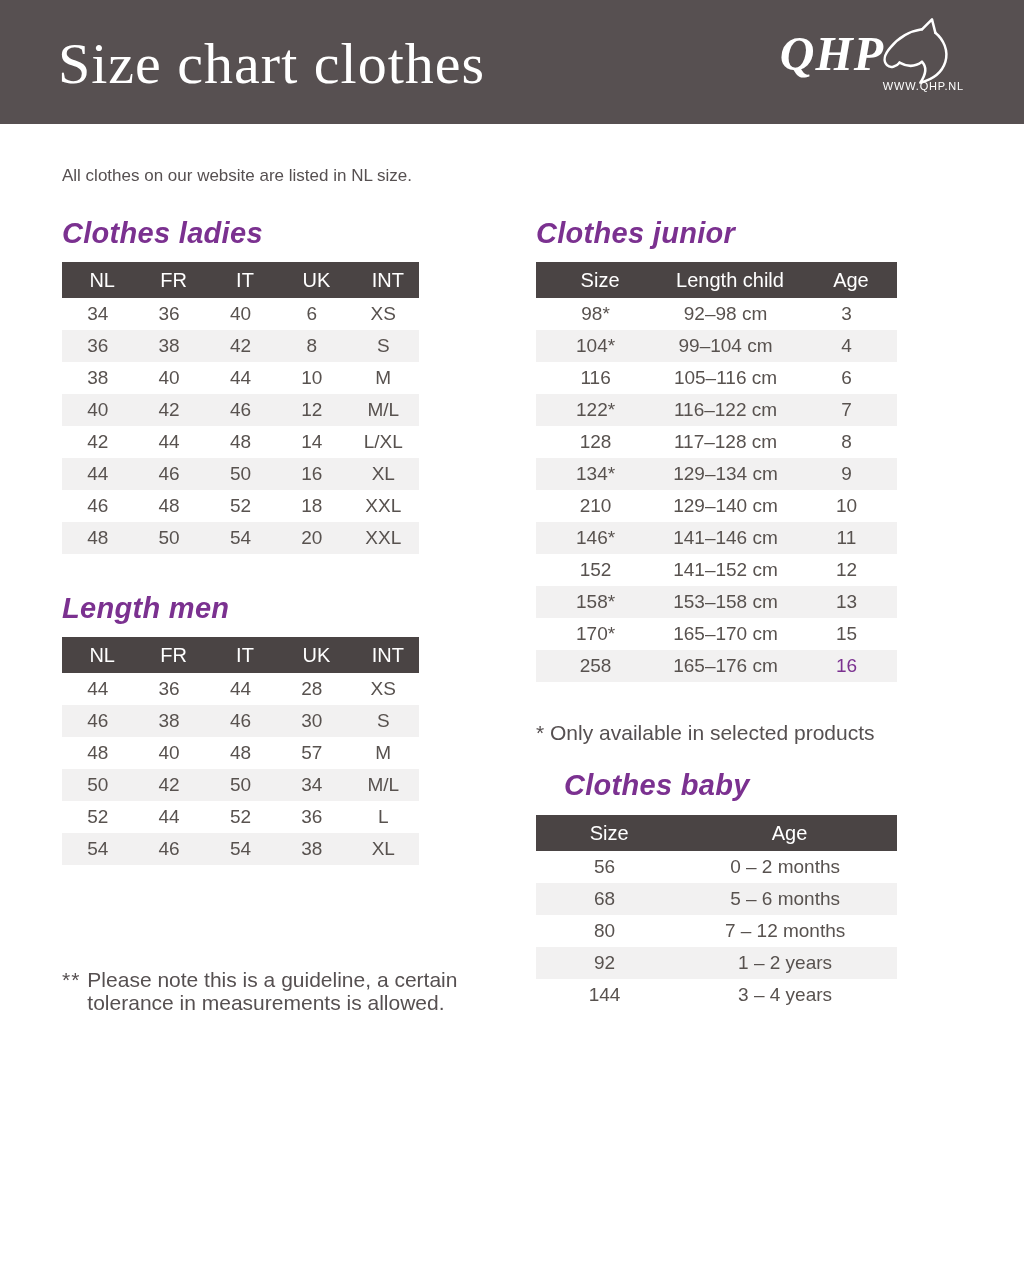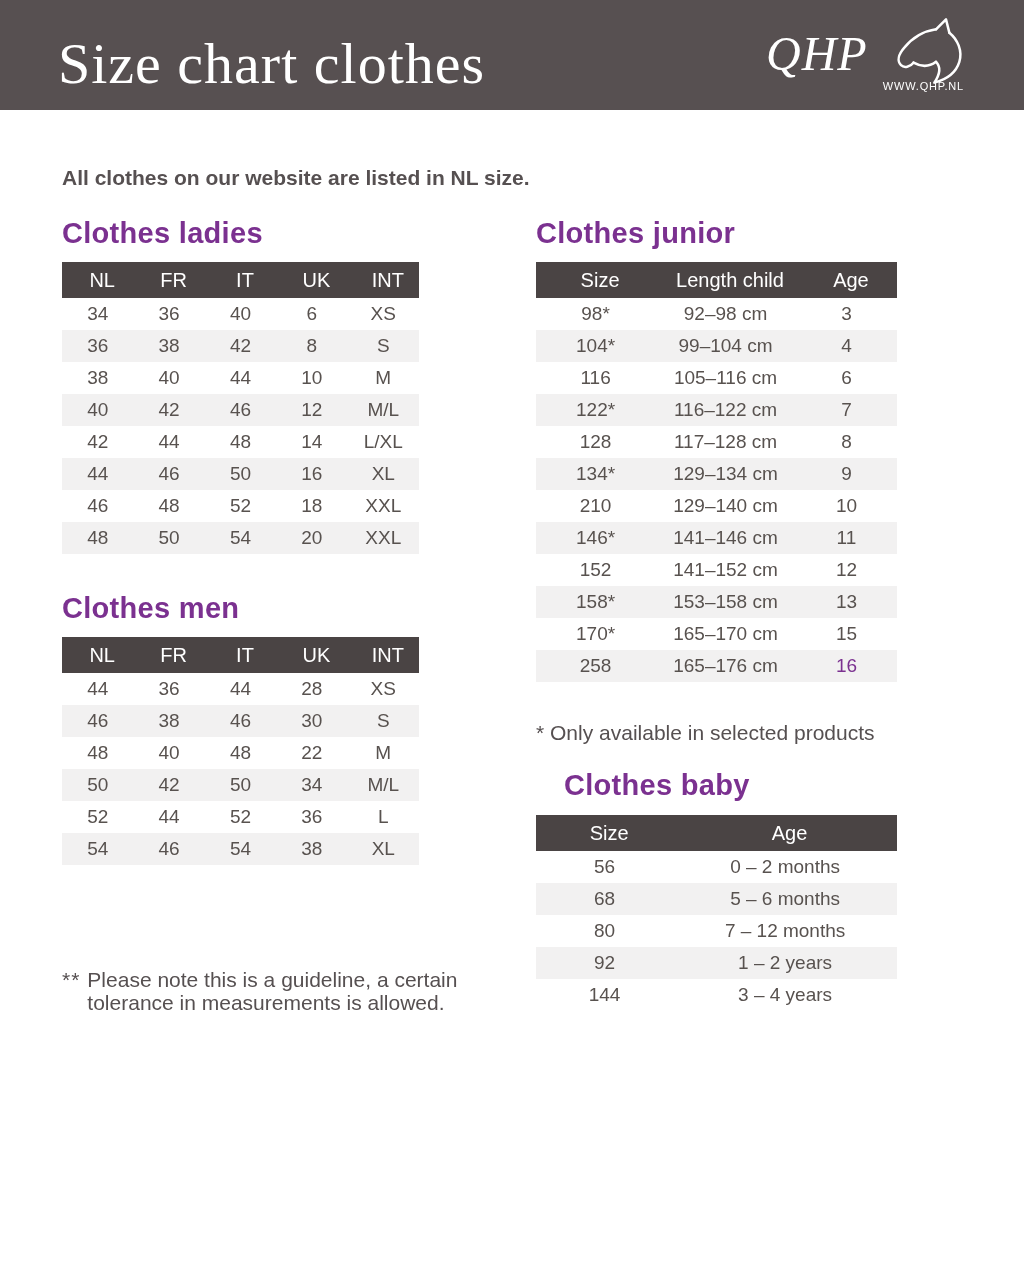--- a/index.html
+++ b/index.html
@@ -10,21 +10,21 @@
     height: 1280px;
     background: #ffffff;
     font-family: "Liberation Sans", sans-serif;
     overflow: hidden;
   }
 
   
   .banner {
     position: absolute;
     left: 0; top: 0;
-    width: 1024px; height: 110px;
+    width: 1024px; height: 124px;
     background: var(--banner, #575051);
   }
   .page-title {
     position: absolute;
     left: 58px; top: 30px;
     font-family: "Liberation Serif", serif;
     font-weight: 400;
     font-size: 58px;
     letter-spacing: 1px;
     color: #ffffff;
@@ -32,21 +32,22 @@
   }
   .logo {
     position: absolute;
     right: 58px; top: 22px;
     width: 200px;
     text-align: right;
   }
   .logo-row {
     display: flex;
     align-items: center;
-    justify-content: space-between;
+    justify-content: center;
+    font-weight: bold;
   }
   .logo-text {
     font-family: "Liberation Serif", serif;
     font-style: italic;
     font-size: 48px;
     color: #ffffff;
     letter-spacing: 1px;
     line-height: 1;
   }
   .horse-svg { margin-left: -12px; margin-top: -6px; }
@@ -55,33 +56,33 @@
     color: #ffffff;
     letter-spacing: 0.8px;
     margin-top: -6px;
     padding-right: 2px;
   }
 
   
   .intro {
     position: absolute;
     left: 62px; top: 166px;
-    font-size: 21px;
+    font-size: 17px;
     color: #565051;
-    font-weight: bold;
   }
 
   
   .section-heading {
     position: absolute;
     font-size: 29px;
     font-weight: 600;
     color: var(--purple, #7b3190);
     letter-spacing: 0.3px;
     line-height: 1.1;
+    font-style: italic;
   }
   .h-ladies { left: 62px;  top: 218px; }
   .h-men    { left: 62px;  top: 593px; }
   .h-junior { left: 536px; top: 218px; }
   .h-baby   { left: 564px; top: 770px; }
 
   
   table.size-table {
     position: absolute;
     border-collapse: collapse;
@@ -220,21 +221,21 @@
         <tr>
           <td>48</td>
           <td>50</td>
           <td>54</td>
           <td>20</td>
           <td>XXL</td>
         </tr>
       </tbody>
     </table>
 
-  <h2 class="section-heading h-men">Clothes men</h2>
+  <h2 class="section-heading h-men">Length men</h2>
   <table class="size-table t-men">
       <thead>
         <tr>
           <th>NL</th>
           <th>FR</th>
           <th>IT</th>
           <th>UK</th>
           <th>INT</th>
         </tr>
       </thead>
@@ -250,21 +251,21 @@
           <td>46</td>
           <td>38</td>
           <td>46</td>
           <td>30</td>
           <td>S</td>
         </tr>
         <tr>
           <td>48</td>
           <td>40</td>
           <td>48</td>
-          <td>22</td>
+          <td>57</td>
           <td>M</td>
         </tr>
         <tr>
           <td>50</td>
           <td>42</td>
           <td>50</td>
           <td>34</td>
           <td>M/L</td>
         </tr>
         <tr>

